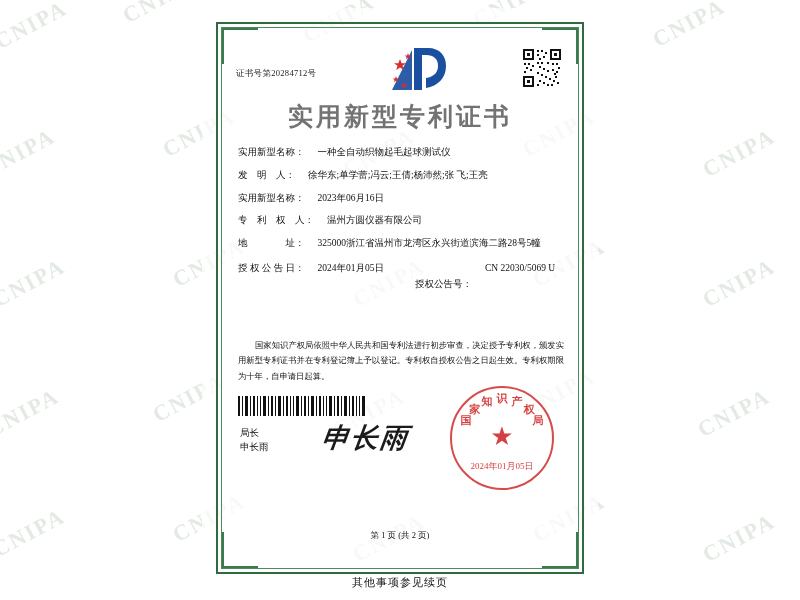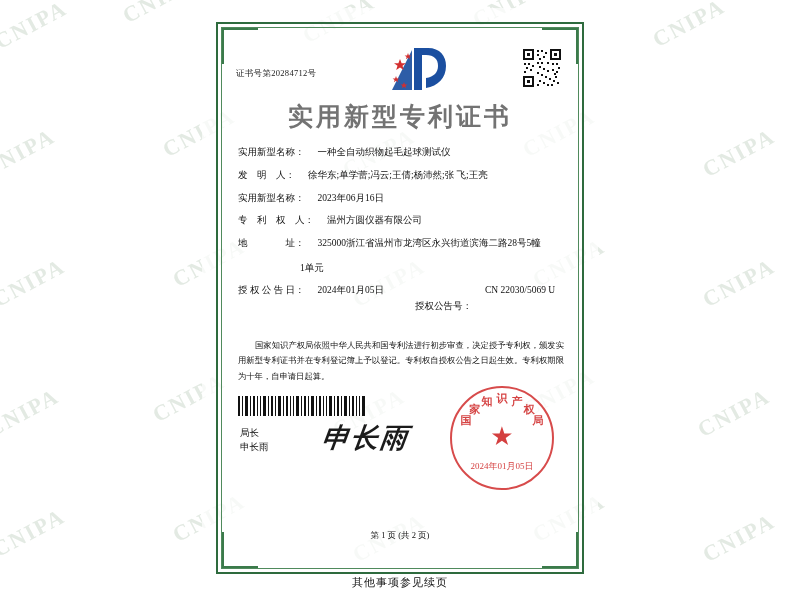--- a/index.html
+++ b/index.html
@@ -419,21 +419,20 @@
           <span class="val">2023年06月16日</span>
         </div>
         <div class="row">
           <span class="lbl">专　利　权　人：</span>
           <span class="val">温州方圆仪器有限公司</span>
         </div>
         <div class="row" style="margin-bottom:12px;">
           <span class="lbl">地　　　　址：</span>
           <span class="val">325000浙江省温州市龙湾区永兴街道滨海二路28号5幢</span>
         </div>
-        <div class="addr-cont">1单元</div>
         <div class="row">
           <span class="lbl">授 权 公 告 日：</span>
           <span class="val3">2024年01月05日</span>
           <span class="val2">授权公告号：</span>
           <span class="val3">CN 22030/5069 U</span>
         </div>
       </div>
 
       <div class="para p1">国家知识产权局依照中华人民共和国专利法进行初步审查，决定授予专利权，颁发实用新型专利证书并在专利登记簿上予以登记。专利权自授权公告之日起生效。专利权期限为十年，自申请日起算。</div>
 

